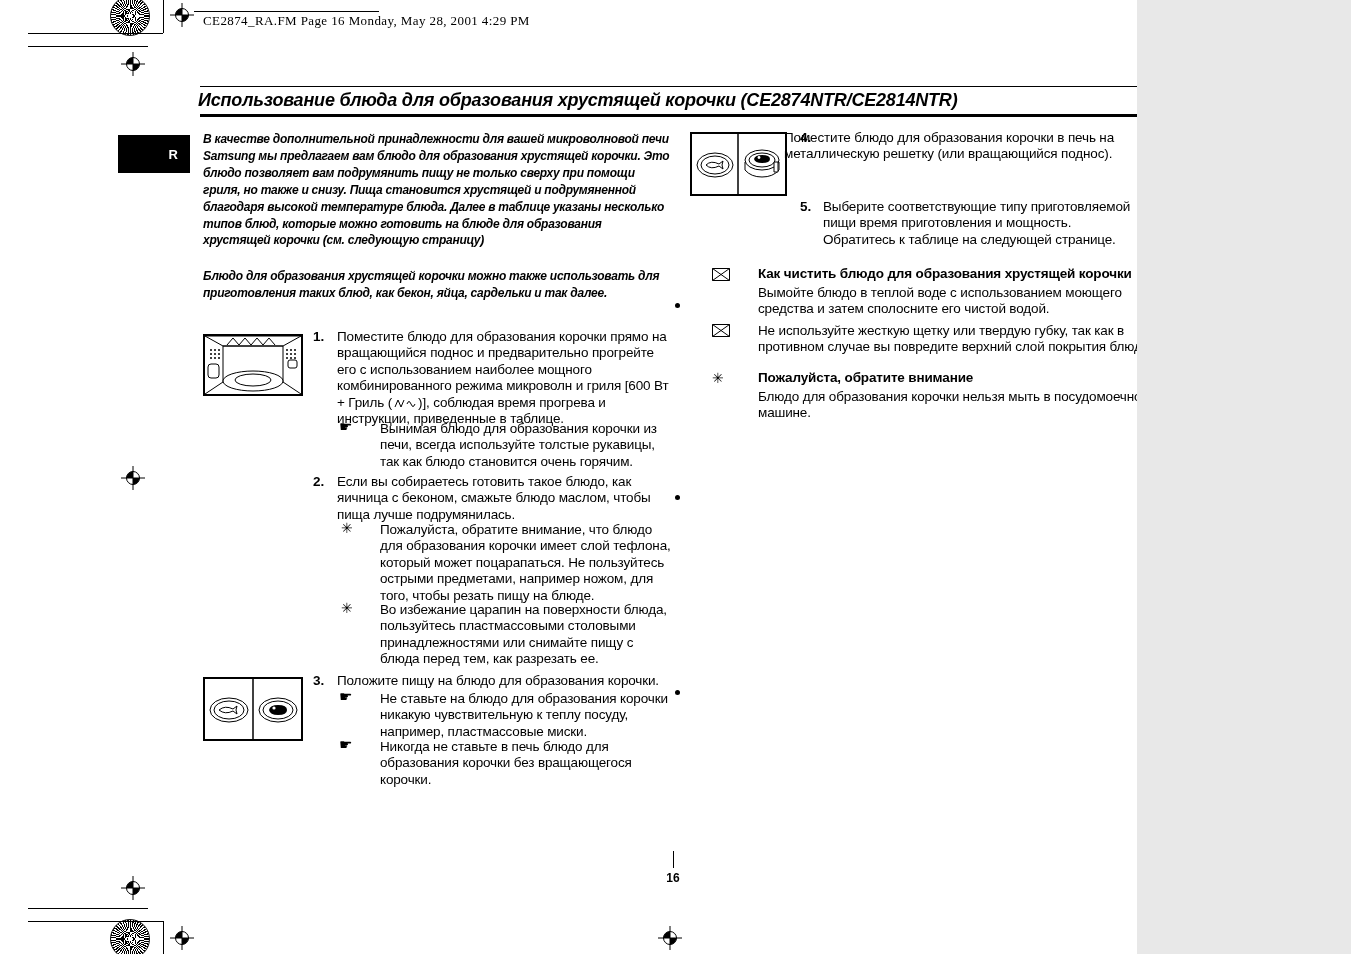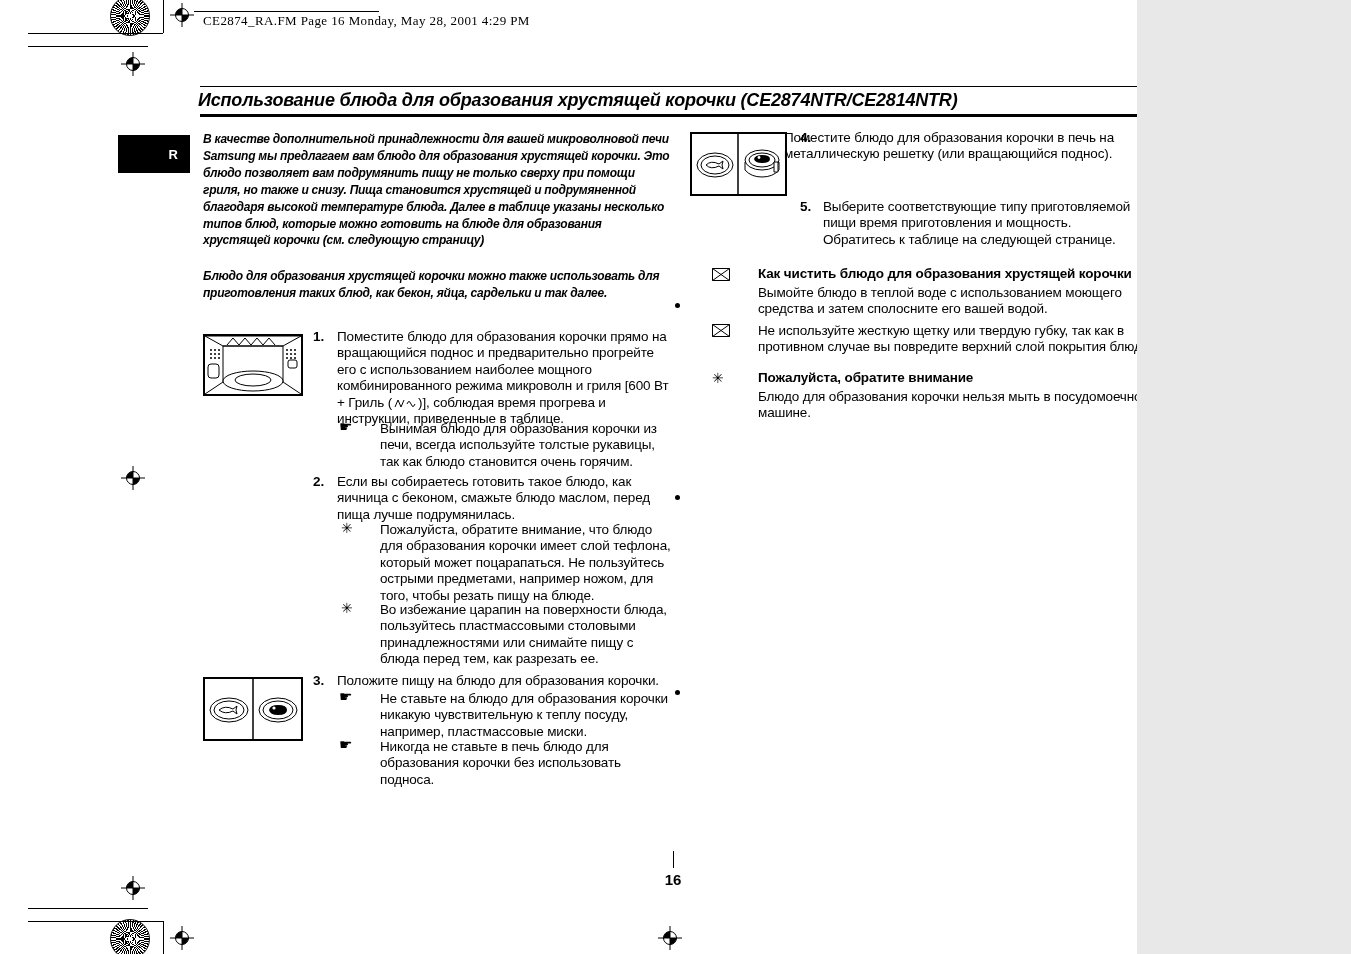--- a/index.html
+++ b/index.html
@@ -23,21 +23,21 @@
       radial-gradient(circle at center,#ffffff 0 2.2px,rgba(255,255,255,0) 2.3px),
       repeating-conic-gradient(#000 0deg 4deg,#fff 4deg 8deg);
     border:1px solid #111;
   }
   .dot{width:5px;height:5px;background:#000;border-radius:50%;}
   .hand{font-family:"DejaVu Sans",sans-serif;font-size:15px;line-height:15px;}
   .aster{font-family:"DejaVu Sans",sans-serif;font-size:14px;line-height:14px;font-weight:bold;}
   svg.lineart{display:block;}
   svg.lineart *{vector-effect:non-scaling-stroke;}
   .combi{vertical-align:-2px;margin:0 1px;}
-  .pgnum{font-weight:bold;font-size:15px;text-align:center;}
+  .pgnum{font-weight:bold;font-size:12px;text-align:center;}
 </style>
 </head>
 <body>
 
 <div class="page">
 
   <svg width="0" height="0" style="position:absolute">
     <defs>
       <g id="reg" stroke="#000" stroke-width="1" fill="none">
         <line x1="1" y1="13" x2="25" y2="13"></line>
@@ -155,21 +155,21 @@
   <div class="abs body" style="left:337px;top:329px;width:334px">
     <span>Поместите блюдо для образования корочки прямо на вращающийся поднос и предварительно прогрейте его с использованием наиболее мощного комбинированного режима микроволн и гриля [600 Вт + Гриль (</span><svg class="combi" width="24" height="12" viewBox="0 0 24 12">
         <polyline points="2,10 5,3 8,10 11,3" fill="none" stroke="#000"></polyline>
         <path d="M14,7 q2,-5 4,0 q2,5 4,0" fill="none" stroke="#000"></path>
       </svg><span>)], соблюдая время прогрева и инструкции, приведенные в таблице.</span>
   </div>
   <div class="abs hand" style="left:339px;top:420px">☛</div>
   <div class="abs body" style="left:380px;top:421px;width:290px">Вынимая блюдо для образования корочки из печи, всегда используйте толстые рукавицы, так как блюдо становится очень горячим.</div>
 
   <div class="abs num" style="left:313px;top:474px">2.</div>
-  <div class="abs body" style="left:337px;top:474px;width:336px">Если вы собираетесь готовить такое блюдо, как яичница с беконом, смажьте блюдо маслом, перед пища лучше подрумянилась.</div>
+  <div class="abs body" style="left:337px;top:474px;width:336px">Если вы собираетесь готовить такое блюдо, как яичница с беконом, смажьте блюдо маслом, чтобы пища лучше подрумянилась.</div>
   <div class="abs aster" style="left:341px;top:521px">✳</div>
   <div class="abs body" style="left:380px;top:522px;width:294px">Пожалуйста, обратите внимание, что блюдо для образования корочки имеет слой тефлона, который может поцарапаться. Не пользуйтесь острыми предметами, например ножом, для того, чтобы резать пищу на блюде.</div>
   <div class="abs aster" style="left:341px;top:601px">✳</div>
   <div class="abs body" style="left:380px;top:602px;width:294px">Во избежание царапин на поверхности блюда, пользуйтесь пластмассовыми столовыми принадлежностями или снимайте пищу с блюда перед тем, как разрезать ее.</div>
 
   <svg class="abs lineart" style="left:203px;top:677px" width="100" height="64" viewBox="0 0 100 64">
     <rect x="1" y="1" width="98" height="62" fill="#fff" stroke="#000" stroke-width="2"></rect>
     <line x1="50" y1="1" x2="50" y2="63" stroke="#000" stroke-width="1.5"></line>
     <ellipse cx="26" cy="33" rx="19" ry="12" fill="#fff" stroke="#000"></ellipse>
     <ellipse cx="26" cy="33" rx="15" ry="9" fill="none" stroke="#000"></ellipse>
@@ -177,21 +177,21 @@
     <ellipse cx="75" cy="33" rx="19" ry="12" fill="#fff" stroke="#000"></ellipse>
     <ellipse cx="75" cy="33" rx="15" ry="9" fill="none" stroke="#000"></ellipse>
     <path d="M66,33 q1,-5 9,-5 q9,0 9,5 q0,5 -9,5 q-8,0 -9,-5 z" fill="#000"></path>
     <circle cx="71" cy="31" r="1.6" fill="#fff"></circle>
   </svg>
   <div class="abs num" style="left:313px;top:673px">3.</div>
   <div class="abs body" style="left:337px;top:673px;width:336px">Положите пищу на блюдо для образования корочки.</div>
   <div class="abs hand" style="left:339px;top:690px">☛</div>
   <div class="abs body" style="left:380px;top:691px;width:292px">Не ставьте на блюдо для образования корочки никакую чувствительную к теплу посуду, например, пластмассовые миски.</div>
   <div class="abs hand" style="left:339px;top:738px">☛</div>
-  <div class="abs body" style="left:380px;top:739px;width:292px">Никогда не ставьте в печь блюдо для образования корочки без использовать подноса.</div>
+  <div class="abs body" style="left:380px;top:739px;width:292px">Никогда не ставьте в печь блюдо для образования корочки без вращающегося корочки.</div>
 
   <svg class="abs lineart" style="left:690px;top:132px" width="97" height="64" viewBox="0 0 97 64">
     <rect x="1" y="1" width="95" height="62" fill="#fff" stroke="#000" stroke-width="2"></rect>
     <line x1="48" y1="1" x2="48" y2="63" stroke="#000" stroke-width="1.5"></line>
     <ellipse cx="25" cy="33" rx="18" ry="12" fill="#fff" stroke="#000"></ellipse>
     <ellipse cx="25" cy="33" rx="14" ry="9" fill="none" stroke="#000"></ellipse>
     <path d="M16,33 q5,-5 13,-1 l4,-3 l-1,4 l1,4 l-4,-3 q-8,4 -13,-1 z" fill="#fff" stroke="#000"></path>
     <ellipse cx="72" cy="28" rx="17" ry="10" fill="#fff" stroke="#000"></ellipse>
     <ellipse cx="72" cy="28" rx="13" ry="7" fill="none" stroke="#000"></ellipse>
     <path d="M64,27 q1,-4 8,-4 q8,0 8,4 q0,4 -8,4 q-7,0 -8,-4 z" fill="#000"></path>
@@ -207,21 +207,21 @@
     <div>Выберите соответствующие типу приготовляемой пищи время приготовления и мощность.</div>
     <div>Обратитесь к таблице на следующей странице.</div>
   </div>
 
   <svg class="abs lineart" style="left:712px;top:268px" width="18" height="13" viewBox="0 0 18 13">
     <rect x="0.5" y="0.5" width="17" height="12" fill="#fff" stroke="#000"></rect>
     <line x1="0.5" y1="0.5" x2="17.5" y2="12.5" stroke="#000"></line>
     <line x1="17.5" y1="0.5" x2="0.5" y2="12.5" stroke="#000"></line>
   </svg>
   <div class="abs body bold" style="left:758px;top:266px;width:400px">Как чистить блюдо для образования хрустящей корочки</div>
-  <div class="abs body" style="left:758px;top:285px;width:400px">Вымойте блюдо в теплой воде с использованием моющего средства и затем сполосните его вашей водой.</div>
+  <div class="abs body" style="left:758px;top:285px;width:400px">Вымойте блюдо в теплой воде с использованием моющего средства и затем сполосните его чистой водой.</div>
 
   <svg class="abs lineart" style="left:712px;top:324px" width="18" height="13" viewBox="0 0 18 13">
     <rect x="0.5" y="0.5" width="17" height="12" fill="#fff" stroke="#000"></rect>
     <line x1="0.5" y1="0.5" x2="17.5" y2="12.5" stroke="#000"></line>
     <line x1="17.5" y1="0.5" x2="0.5" y2="12.5" stroke="#000"></line>
   </svg>
   <div class="abs body" style="left:758px;top:323px;width:398px">Не используйте жесткую щетку или твердую губку, так как в противном случае вы повредите верхний слой покрытия блюда.</div>
 
   <div class="abs aster" style="left:712px;top:371px">✳</div>
   <div class="abs body" style="left:758px;top:389px;width:398px">Блюдо для образования корочки нельзя мыть в посудомоечной машине.</div>

